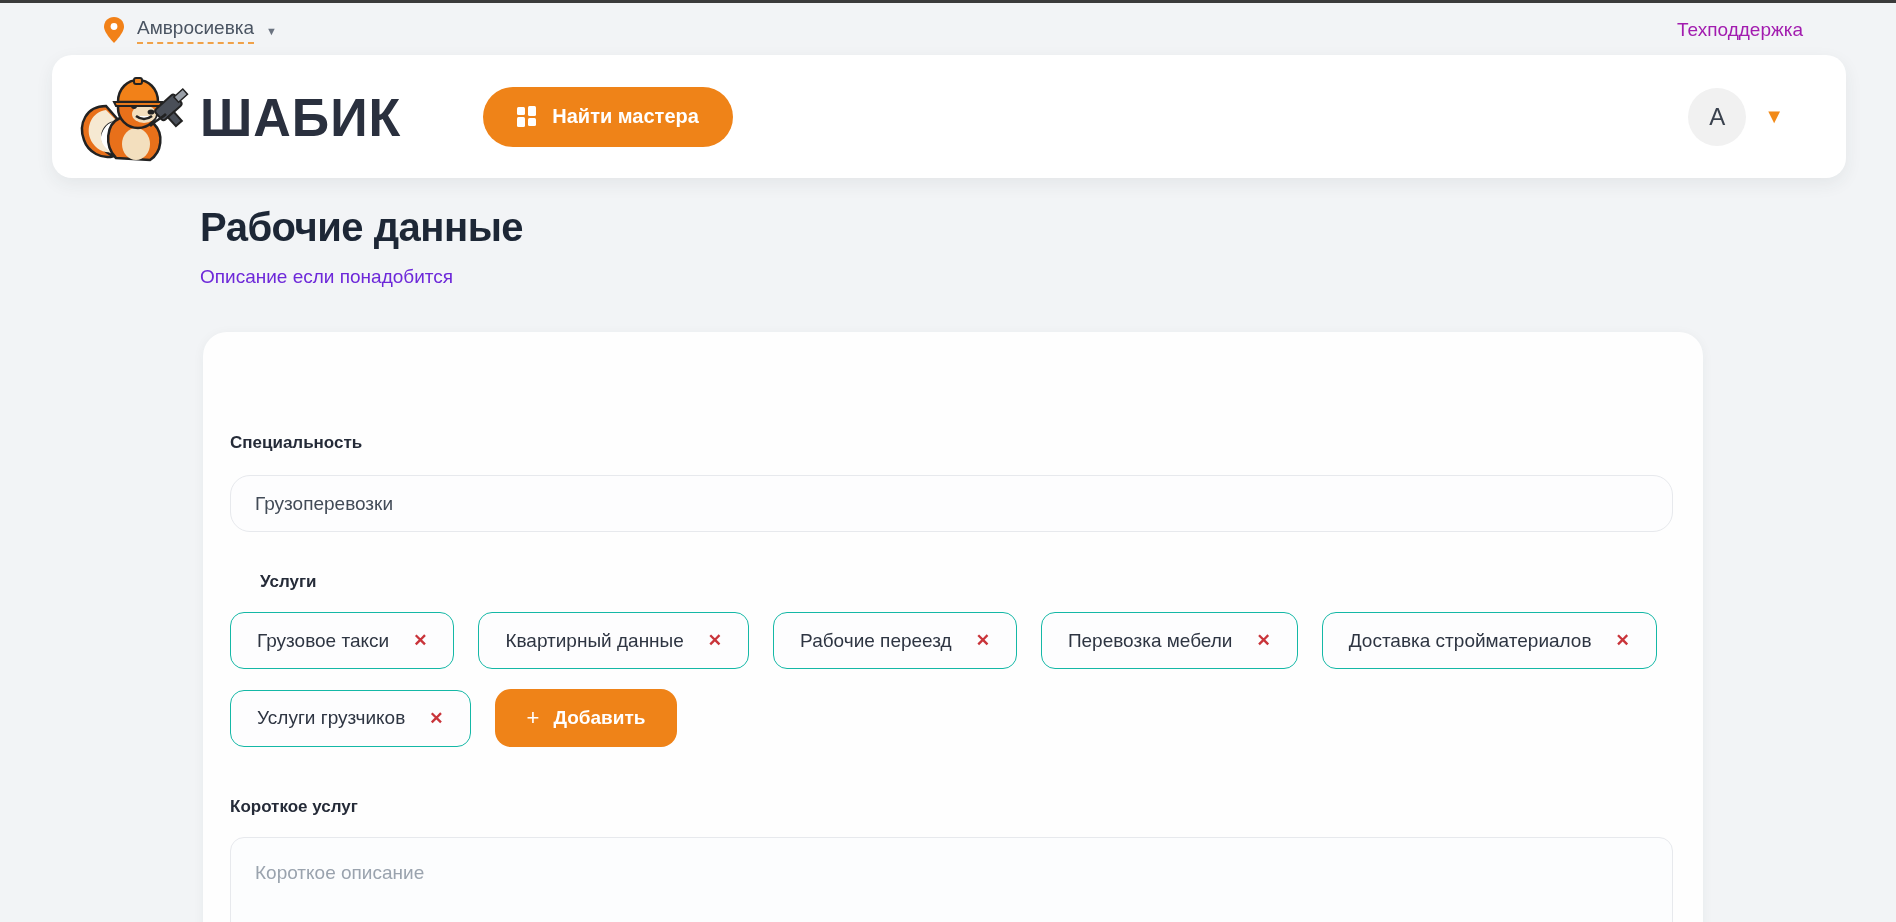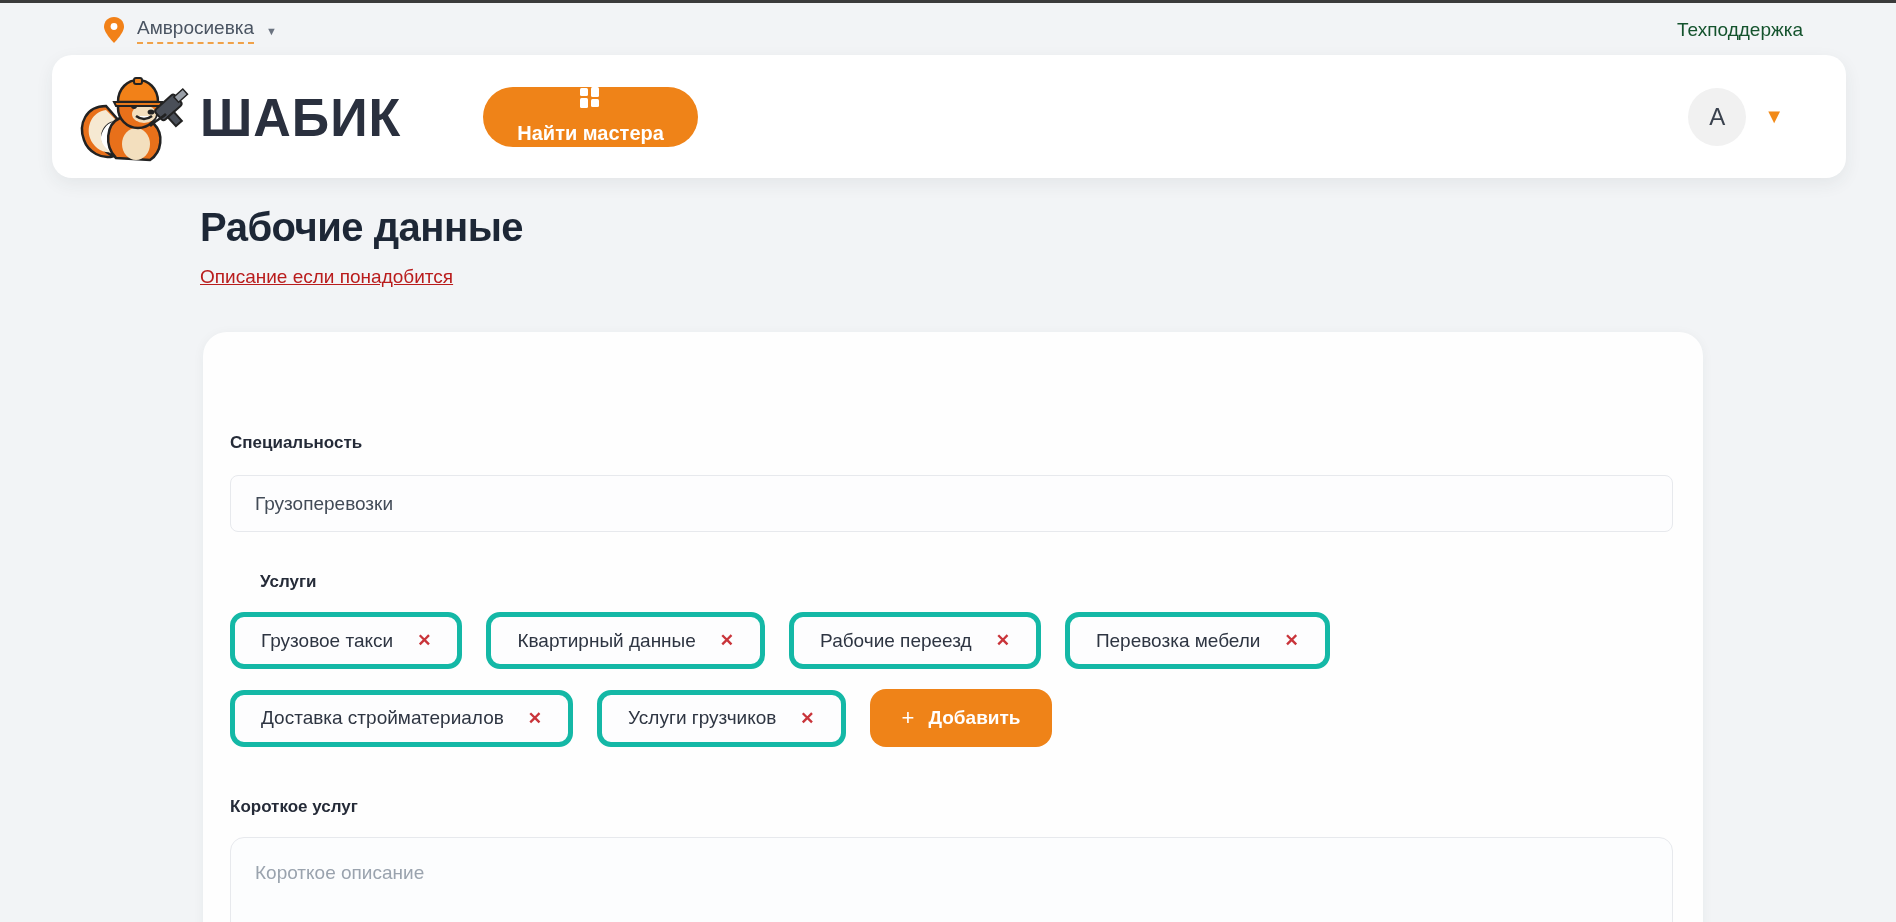--- a/index.html
+++ b/index.html
@@ -17,75 +17,74 @@
     padding:8px 93px 0 103px;
   }
   .location {
     display:flex; align-items:center; gap:12px; cursor:pointer;
   }
   .location-label {
     font-size:19px; color:#4A5462;
     border-bottom:2px dashed #F0A24A; padding-bottom:3px;
   }
   .loc-caret { font-size:11px; color:#6B7380; margin-top:2px; }
-  .support { margin-left:auto; font-size:19px; color:#14532d; cursor:pointer; }
+  .support { margin-left:auto; font-size:19px; color:#a21caf; cursor:pointer; }
 
   
   .header-card {
     margin:6px 50px 0 52px; height:123px; background:#FFFFFF;
     border-radius:20px; box-shadow:0 6px 18px rgba(40,50,60,0.07);
     display:flex; align-items:center; padding:0 62px 0 24px;
   }
   .logo { display:flex; align-items:center; gap:6px; }
   .brand {
     font-size:52px; font-weight:bold; color:#2A303E;
     letter-spacing:1px; transform:scaleY(1.04);
   }
   .find-master {
     margin-left:82px; height:60px; padding:0 34px;
     background:#EF8318; border:none; border-radius:30px;
     display:flex; align-items:center; gap:14px; cursor:pointer;
     color:#FFFFFF; font-size:20px; font-weight:bold;
     font-family:"Liberation Sans", sans-serif;
-    flex-direction:column;
   }
   .avatar {
     margin-left:auto; width:58px; height:58px; border-radius:50%;
     background:#F1F1F1; display:flex; align-items:center; justify-content:center;
     font-size:24px; color:#3A424E; cursor:pointer;
   }
   .avatar-caret { margin-left:18px; color:#F28A18; font-size:20px; cursor:pointer; }
 
   
   .content { padding:27px 193px 0 200px; }
   .page-title { font-size:40px; font-weight:bold; color:#1D2736; letter-spacing:-0.5px; }
-  .page-subtitle { margin-top:16px; font-size:19px; color:#b91c1c;text-decoration:underline; }
+  .page-subtitle { margin-top:16px; font-size:19px; color:#6d28d9; }
 
   .form-card {
     margin-top:44px; margin-left:3px; width:1500px;
     background:#FEFEFE; border-radius:24px;
     box-shadow:0 2px 12px rgba(40,50,60,0.05);
     padding:62px 30px 60px 27px;
   }
   .field-label { font-size:17px; font-weight:bold; color:#252B38;margin-top:39px; }
   .text-input {
     margin-top:22px; width:100%; height:57px;
-    border:1px solid #E7E9ED; border-radius:8px; background:#FDFDFE;
+    border:1px solid #E7E9ED; border-radius:20px; background:#FDFDFE;
     padding:0 24px; font-size:19px; color:#424B57; outline:none;
     font-family:"Liberation Sans", sans-serif;
   }
   .services-label { margin-top:40px;margin-left:30px; }
   .tags {
     margin-top:20px; display:flex; flex-wrap:wrap;
     gap:20px 24px; align-items:center;
   }
   .tag {
     height:57px; display:flex; align-items:center; gap:24px;
     padding:0 26px; background:#FDFDFE;
-    border:5px solid #14b8a6; border-radius:14px; cursor:default;
+    border:1px solid #14b8a6; border-radius:14px; cursor:default;
   }
   .tag-text { font-size:19px; color:#2E3542; }
   .tag-remove { font-size:17px; font-weight:bold; color:#C9343A; cursor:pointer; }
   .add-btn {
     height:58px; padding:0 32px; background:#EF8318; border:none;
     border-radius:16px; display:flex; align-items:center; gap:14px;
     color:#FFFFFF; font-size:19px; font-weight:bold; cursor:pointer;
     font-family:"Liberation Sans", sans-serif;
   }
   .desc-label { margin-top:50px; }

